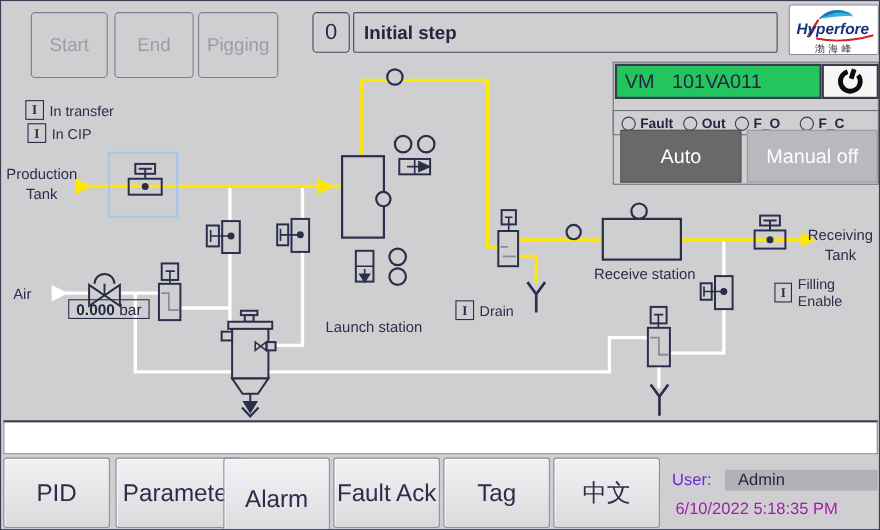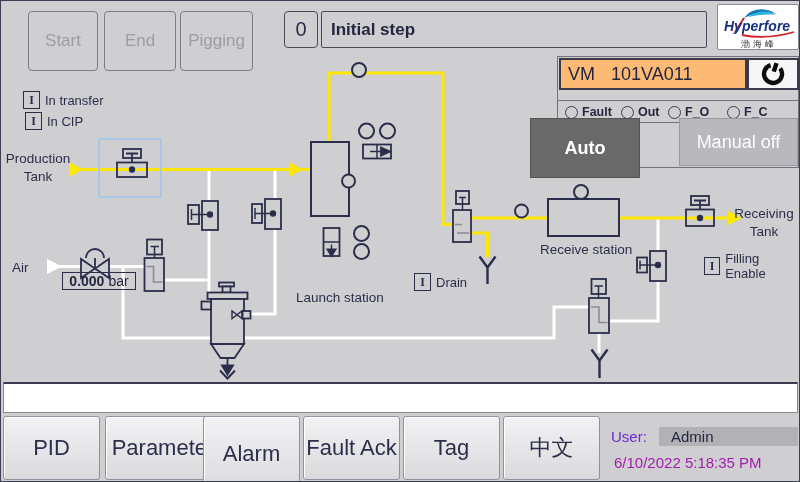--- a/index.html
+++ b/index.html
@@ -7,21 +7,21 @@
   .screen{position:relative;width:800px;height:482px;background:#cfcfd1;border:1px solid #3c3c52;box-sizing:border-box;overflow:hidden;color:#2b2e4a;}
   .abs{position:absolute;box-sizing:border-box;}
   
   .tbtn{border:1px solid #7d7d8a;border-radius:4px;color:#9c9ca4;font-size:17px;display:flex;align-items:center;justify-content:center;background:transparent;}
   .stepnum{border:1px solid #4a4a58;border-radius:4px;font-size:20px;display:flex;align-items:center;justify-content:center;color:#2b2e4a;}
   .stepname{border:1px solid #4a4a58;border-radius:2px;font-size:17px;font-weight:bold;display:flex;align-items:center;padding-left:9px;color:#24263f;}
   
   .logo{background:#fff;border:1px solid #8a8a96;border-radius:2px;overflow:hidden;}
   
   .panelborder{border:1px solid #72727e;}
-  .vmbox{background:#fdba74;border:2px solid #3a3a4a;display:flex;align-items:center;font-size:18px;color:#24263f;padding-left:7px;}
+  .vmbox{background:#22c55e;border:2px solid #3a3a4a;display:flex;align-items:center;font-size:18px;color:#24263f;padding-left:7px;}
   .vmbox .tag{margin-left:16px;}
   .pwrbtn{background:#f6f6f6;border:2px solid #3a3a4a;display:flex;align-items:center;justify-content:center;}
   .radiorow{border:1px solid #72727e;}
   .radioitem{position:absolute;top:4px;display:flex;align-items:center;gap:4px;font-size:12.5px;font-weight:bold;color:#24263f;}
   .radioc{width:11px;height:11px;border:1.6px solid #3a3a4a;border-radius:50%;background:#cfcfd1;}
   .autobtn{background:#696969;border:1px solid #555;color:#fff;font-size:18px;display:flex;align-items:center;justify-content:center;}
   .manbtn{background:#b9b9bd;border:1px solid #9a9aa2;color:#fdfdfd;font-size:18px;display:flex;align-items:center;justify-content:center;}
   
   .ind{display:flex;align-items:center;gap:5px;font-size:13px;color:#2b2e4a;}
   .ibox{width:15px;height:16px;border:1.6px solid #2b2e4a;display:flex;align-items:center;justify-content:center;font-family:"Liberation Serif",serif;font-weight:bold;font-size:12px;}
@@ -220,21 +220,21 @@
     </div>
     <div class="radioitem" style="left:110px;">
       <span class="radioc"></span>
       <span>F_O</span>
     </div>
     <div class="radioitem" style="left:169px;">
       <span class="radioc"></span>
       <span>F_C</span>
     </div>
   </div>
-  <div class="abs autobtn" style="left:529px;top:117px;width:110px;height:60px;font-weight:bold;">Auto</div>
+  <div class="abs autobtn" style="left:563px;top:117px;width:110px;height:48px;">Auto</div>
   <div class="abs manbtn" style="left:678px;top:117px;width:119px;height:48px;">Manual off</div>
 
   <div class="abs ind" style="left:22px;top:90px;">
     <span class="ibox">I</span>
     <span>In transfer</span>
   </div>
   <div class="abs ind" style="left:24px;top:111px;">
     <span class="ibox">I</span>
     <span>In CIP</span>
   </div>

